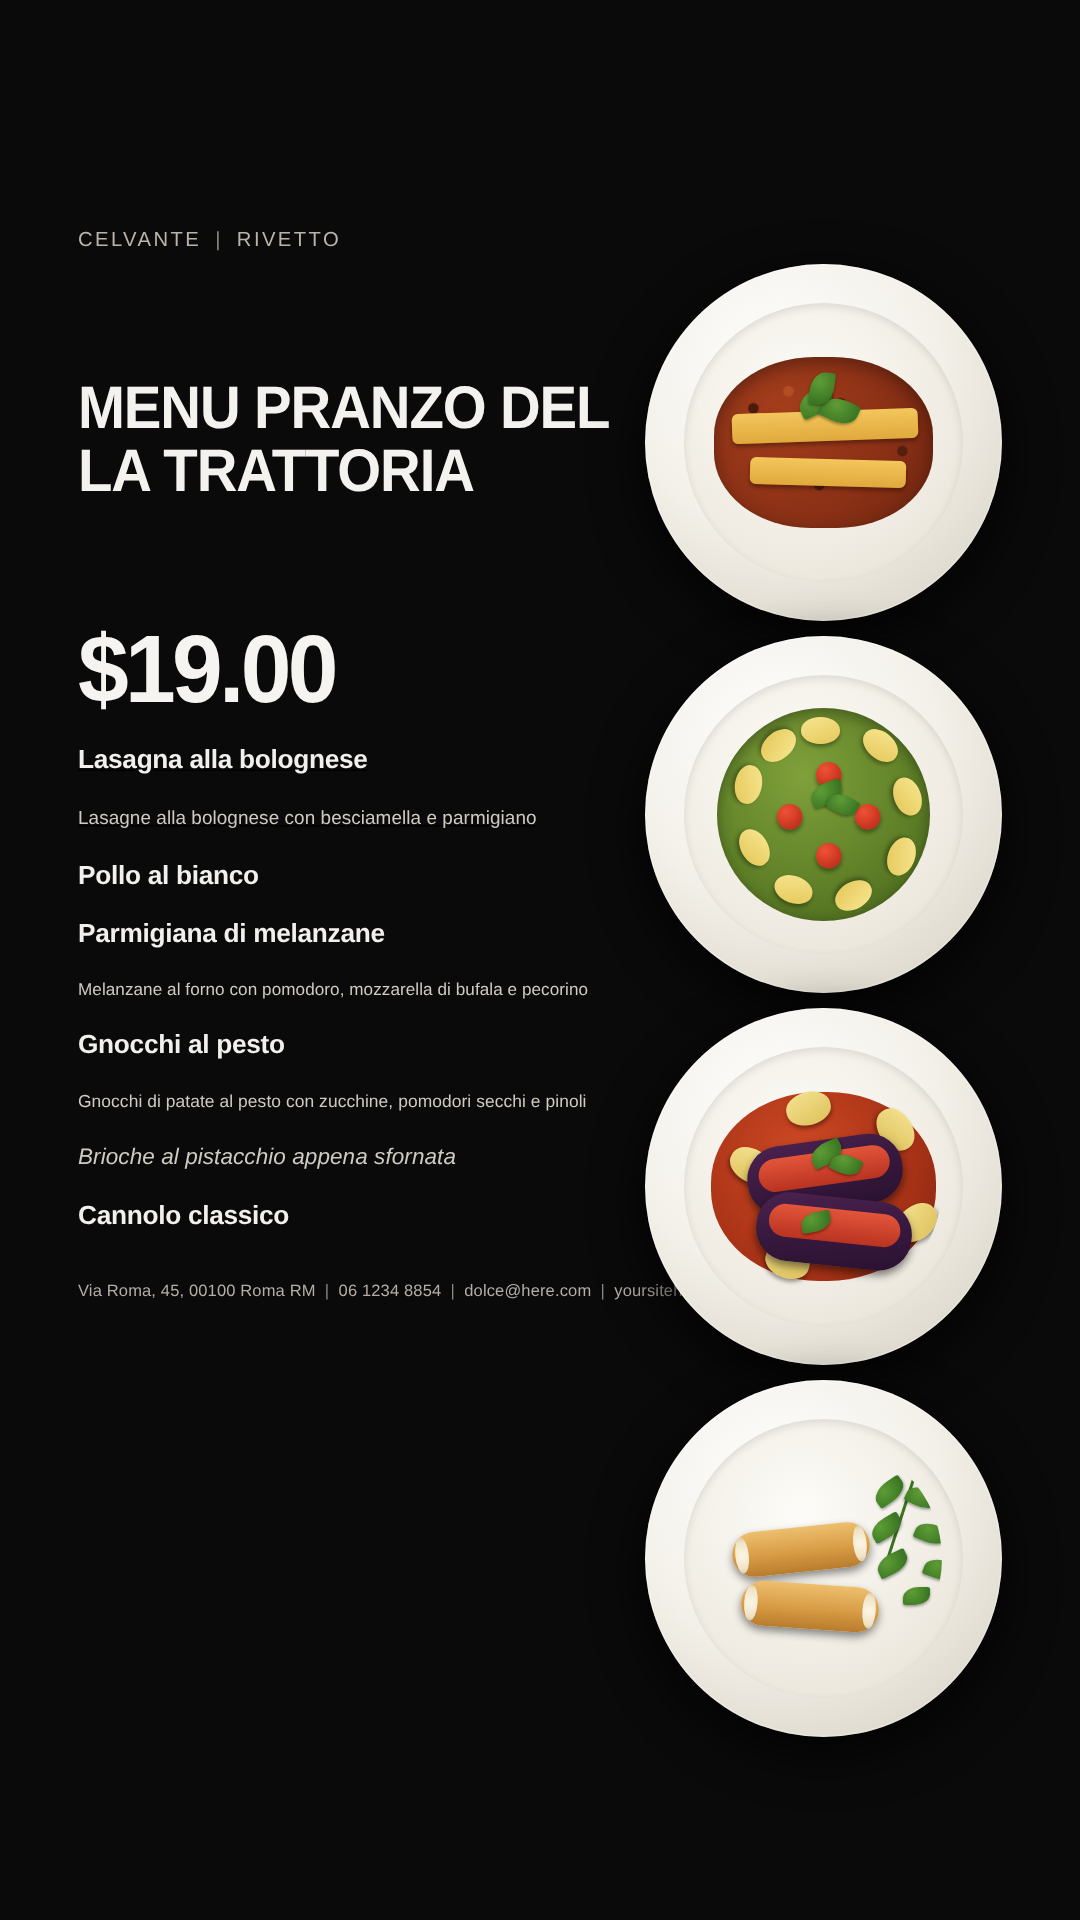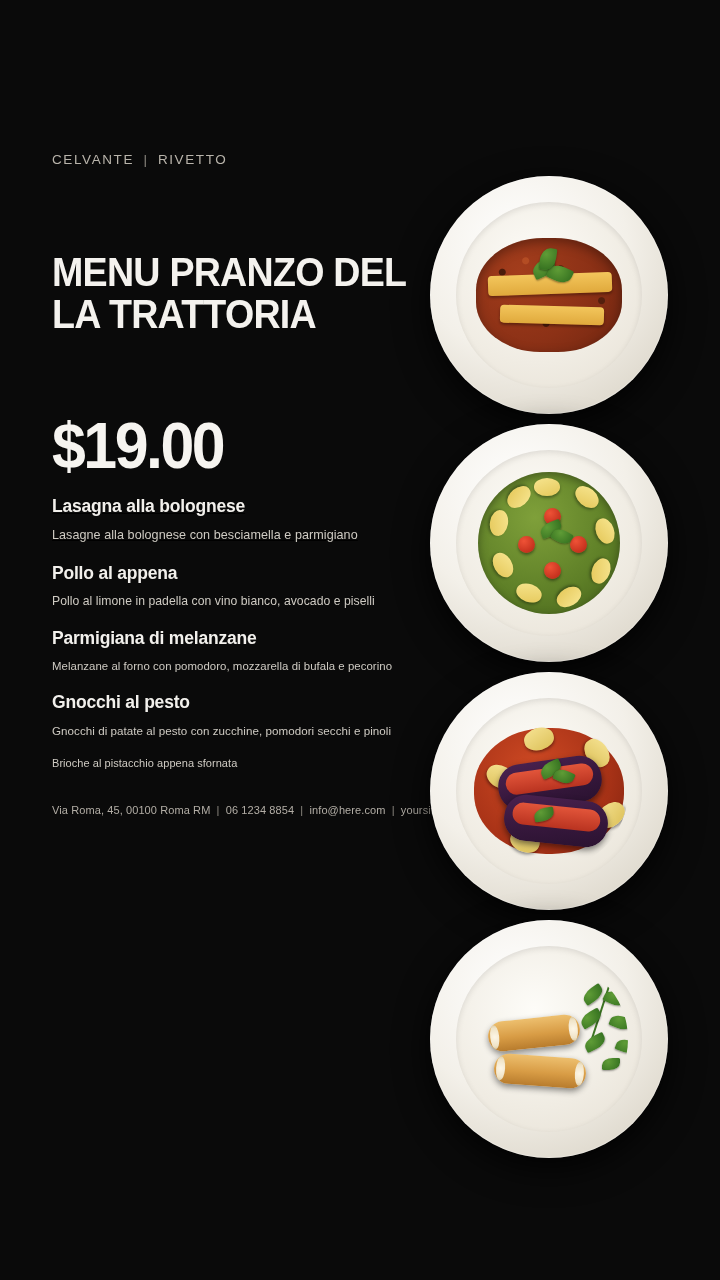--- a/index.html
+++ b/index.html
@@ -69,35 +69,35 @@
   .item:last-child { margin-bottom: 0; }
 
   .item-name {
     font-size: 17.5px;
     font-weight: 700;
     color: #f2f0ec;
     letter-spacing: -0.2px;
     line-height: 1.2;
   }
   .item-desc {
-    margin-top: 10px;
+    margin-top: 20px;
     font-size: 12.6px;
     color: #cfcbc3;
     font-weight: 400;
     line-height: 1.3;
     letter-spacing: 0.05px;
     white-space: nowrap;
   }
 
   
   .item.i0 { margin-bottom: 20px; }
   .item.i1 .item-desc { font-size: 12.2px; }
   .item.i2 .item-desc { font-size: 11.6px; }
   .item.i3 .item-desc { font-size: 11.4px; }
-  .item.i4 .item-desc { font-size: 11px; }
+  .item.i4 .item-desc { font-size: 15px; font-style: italic; }
   .item.i5 .item-desc { font-size: 13.2px; }
 
   .item.i0 { margin-top: 2px; text-decoration: underline; }
   .item.i1 { margin-top: 4px; }
   .item.i2 { margin-top: 4px; }
   .item.i3 { margin-top: 4px; }
   .item.i4 { margin-top: 6px; }
   .item.i5 { margin-top: 10px; }
 
   .footer {
@@ -279,49 +279,49 @@
     <div class="price">$19.00</div>
 
     <div class="menu">
 
       <div class="item i0">
         <div class="item-name">Lasagna alla bolognese</div>
         <div class="item-desc">Lasagne alla bolognese con besciamella e parmigiano</div>
       </div>
 
       <div class="item i1">
-        <div class="item-name">Pollo al appena</div>
-        <div class="item-desc">Pollo al limone in padella con vino bianco, avocado e piselli</div>
+        <div class="item-name">Pollo al bianco</div>
       </div>
 
       <div class="item i3">
         <div class="item-name">Parmigiana di melanzane</div>
         <div class="item-desc">Melanzane al forno con pomodoro, mozzarella di bufala e pecorino</div>
       </div>
 
       <div class="item i2">
         <div class="item-name">Gnocchi al pesto</div>
         <div class="item-desc">Gnocchi di patate al pesto con zucchine, pomodori secchi e pinoli</div>
       </div>
 
       <div class="item i4">
         <div class="item-desc">Brioche al pistacchio appena sfornata</div>
       </div>
 
       <div class="item i5">
+        <div class="item-name">Cannolo classico</div>
       </div>
 
     </div>
 
     <div class="footer">
       <span>Via Roma, 45, 00100 Roma RM</span>
       <span class="sep">|</span>
       <span>06 1234 8854</span>
       <span class="sep">|</span>
-      <span>info@here.com</span>
+      <span>dolce@here.com</span>
       <span class="sep">|</span>
       <span>yoursitehere.it</span>
     </div>
 
   </div>
 
   <div class="plates">
 
     <div class="plate-wrap">
       <div class="plate"></div>

